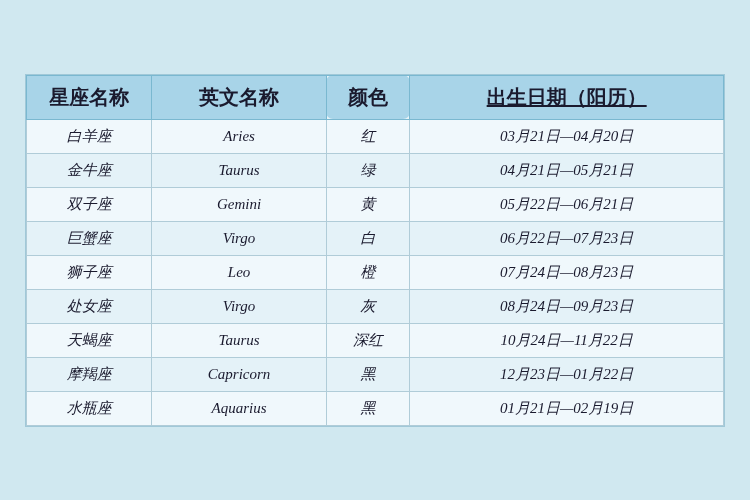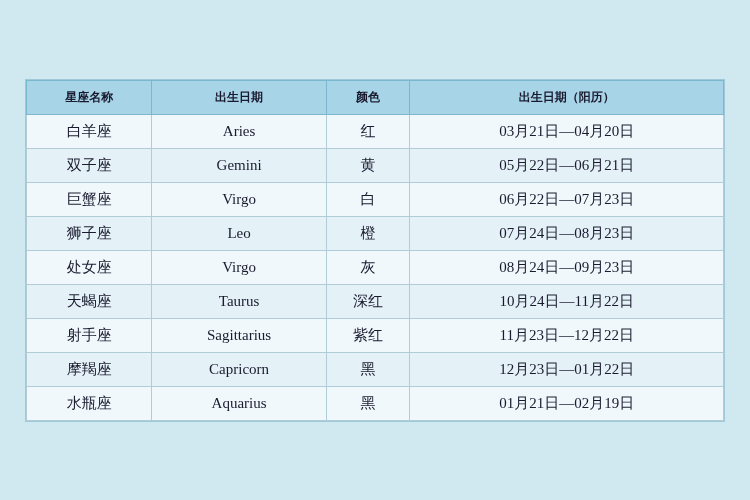--- a/index.html
+++ b/index.html
@@ -31,65 +31,72 @@
     }
 
     thead tr {
       background-color: #a8d4e8;
     }
 
     thead th {
       border: 1px solid #7ab8d0;
       padding: 8px 12px;
       text-align: center;
-      font-size: 12px;
+      font-size: 20px;
       font-weight: bold;
       color: #1a1a2e;
     }
 
     tbody tr {
       background-color: #f0f8fc;
     }
 
     tbody tr:nth-child(even) {
       background-color: #e4f2f8;
     }
 
     tbody td {
       border: 1px solid #b0ccd8;
       padding: 7px 12px;
       text-align: center;
       font-size: 15px;
       color: #1a1a2e;
+      font-style: italic;
     }
 
     .col-chinese { width: 18%; }
     .col-english { width: 25%; }
-    .col-color   { width: 12%; }
-    .col-date    { width: 45%; }
+    .col-color   { width: 12%; border-radius: 7px; }
+    .col-date    { width: 45%; text-decoration: underline; }
   </style>
 </head>
 <body>
 
 <div class="table-container">
   <table>
     <thead>
       <tr>
         <th class="col-chinese">星座名称</th>
-        <th class="col-english">出生日期</th>
+        <th class="col-english">英文名称</th>
         <th class="col-color">颜色</th>
         <th class="col-date">出生日期（阳历）</th>
       </tr>
     </thead>
     <tbody id="table-body">
     <tr>
           <td>白羊座</td>
           <td>Aries</td>
           <td>红</td>
           <td>03月21日—04月20日</td>
+        </tr>
+        <tr>
+          <td>金牛座</td>
+          <td>Taurus</td>
+          <td>绿</td>
+          <td>04月21日—05月21日</td>
         </tr>
         <tr>
           <td>双子座</td>
           <td>Gemini</td>
           <td>黄</td>
           <td>05月22日—06月21日</td>
         </tr>
         <tr>
           <td>巨蟹座</td>
           <td>Virgo</td>
@@ -108,26 +115,20 @@
           <td>灰</td>
           <td>08月24日—09月23日</td>
         </tr>
         <tr>
           <td>天蝎座</td>
           <td>Taurus</td>
           <td>深红</td>
           <td>10月24日—11月22日</td>
         </tr>
         <tr>
-          <td>射手座</td>
-          <td>Sagittarius</td>
-          <td>紫红</td>
-          <td>11月23日—12月22日</td>
-        </tr>
-        <tr>
           <td>摩羯座</td>
           <td>Capricorn</td>
           <td>黑</td>
           <td>12月23日—01月22日</td>
         </tr>
         <tr>
           <td>水瓶座</td>
           <td>Aquarius</td>
           <td>黑</td>
           <td>01月21日—02月19日</td>

